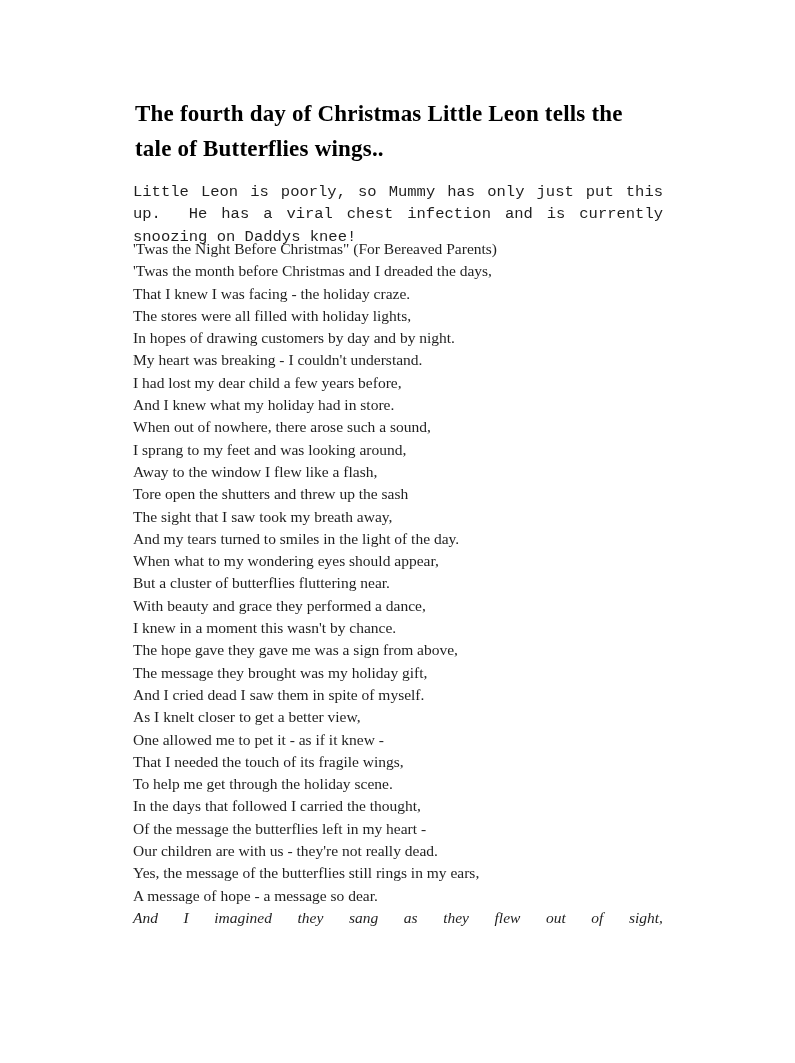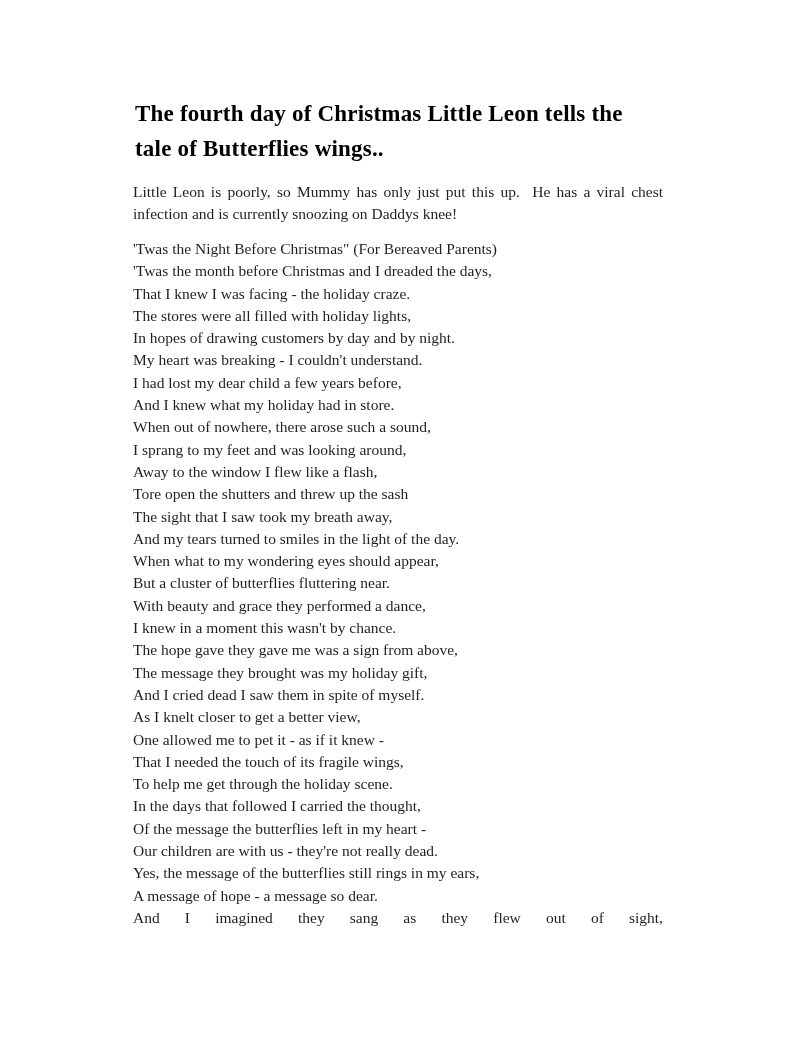--- a/index.html
+++ b/index.html
@@ -31,37 +31,39 @@
     position: absolute;
     left: 133px;
     top: 181px;
     width: 530px;
     margin: 0;
     font-size: 15.5px;
     line-height: 22.3px;
     color: #1f1f1f;
     text-align: justify;
     white-space: pre-wrap;
+    font-family: Liberation Mono, monospace;
   }
   .poem {
     position: absolute;
     left: 133px;
     top: 238px;
     width: 530px;
     font-size: 15.5px;
     line-height: 22.3px;
     color: #1f1f1f;
   }
   .poem-line {
     white-space: nowrap;
   }
   .poem-line.justified {
     white-space: normal;
     text-align: justify;
     text-align-last: justify;
+    font-style: italic;
   }
   .footer {
     position: absolute;
     left: 358px;
     top: 1073px;
     width: 100px;
     text-align: center;
     font-size: 10px;
     line-height: 20px;
     color: #555555;

